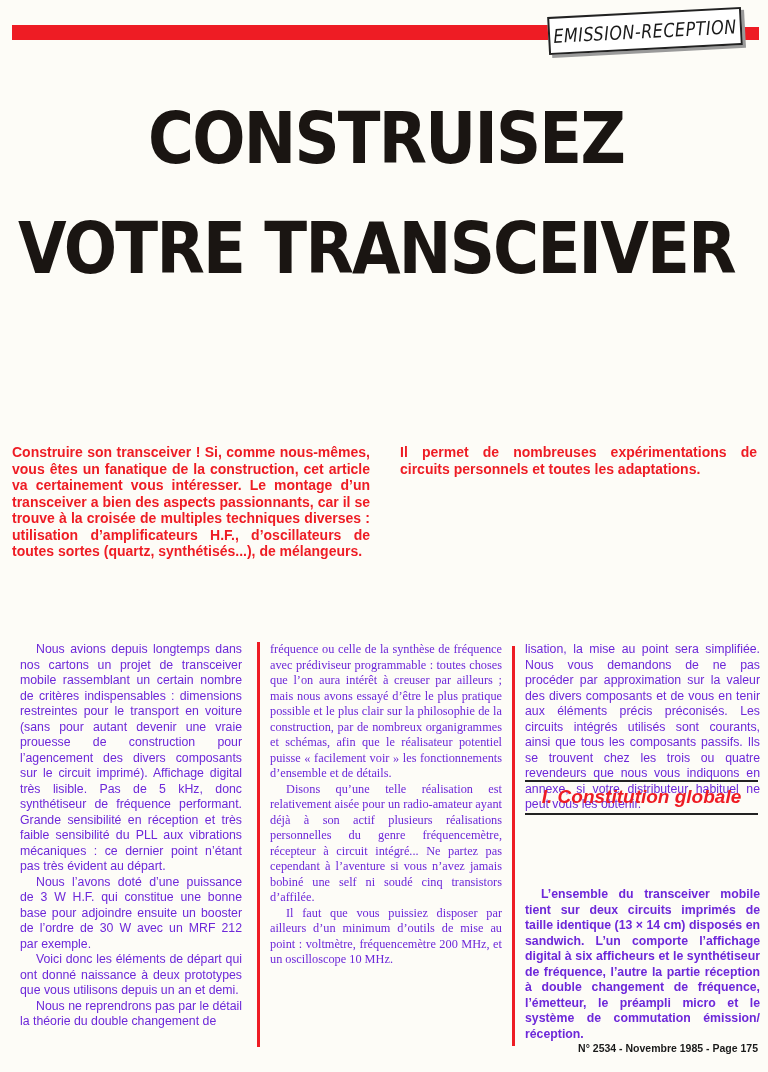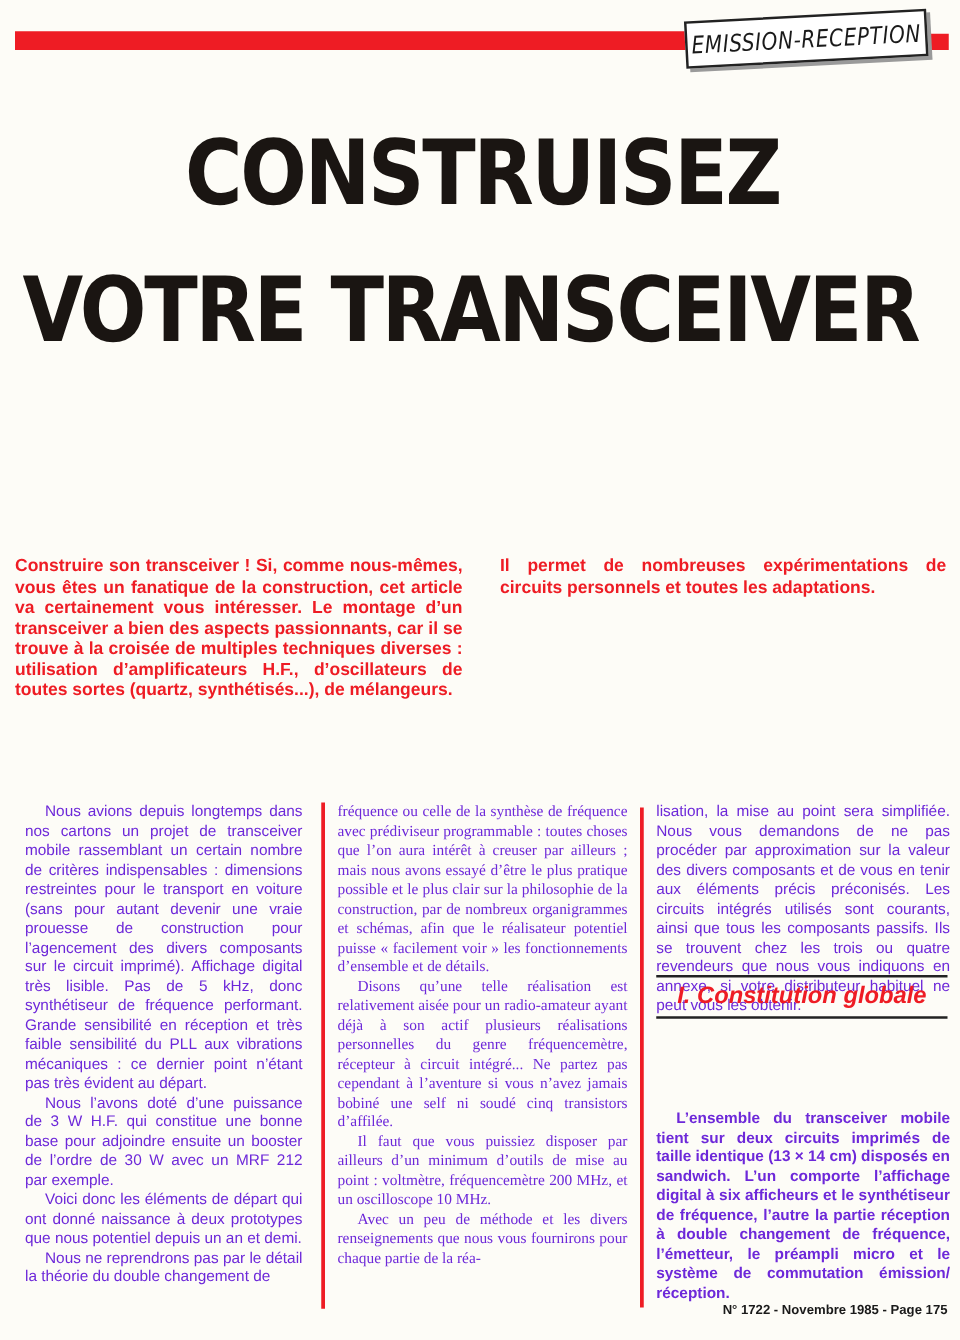--- a/index.html
+++ b/index.html
@@ -116,41 +116,40 @@
   <div class="lede lede-left">
     <p>Construire son transceiver ! Si, comme nous-mêmes, vous êtes un fanatique de la construction, cet article va certainement vous intéresser. Le montage d’un transceiver a bien des aspects passionnants, car il se trouve à la croisée de multiples techniques diverses : utilisation d’amplificateurs H.F., d’oscillateurs de toutes sortes (quartz, synthétisés...), de mélangeurs.</p>
   </div>
   <div class="lede lede-right">
     <p>Il permet de nombreuses expérimentations de circuits personnels et toutes les adaptations.</p>
   </div>
 
   <div class="col col-1">
     <p>Nous avions depuis longtemps dans nos cartons un projet de transceiver mobile rassemblant un certain nombre de critères indispensables : dimensions restreintes pour le transport en voiture (sans pour autant devenir une vraie prouesse de construction pour l’agencement des divers composants sur le circuit imprimé). Affichage digital très lisible. Pas de 5 kHz, donc synthétiseur de fréquence performant. Grande sensibilité en réception et très faible sensibilité du PLL aux vibrations mécaniques : ce dernier point n’étant pas très évident au départ.</p>
     <p>Nous l’avons doté d’une puissance de 3 W H.F. qui constitue une bonne base pour adjoindre ensuite un booster de l’ordre de 30 W avec un MRF 212 par exemple.</p>
-    <p>Voici donc les éléments de départ qui ont donné naissance à deux prototypes que nous potentiel depuis un an et demi.</p>
+    <p>Voici donc les éléments de départ qui ont donné naissance à deux prototypes que vous utilisons depuis un an et demi.</p>
     <p>Nous ne reprendrons pas par le détail la théorie du double changement de</p>
   </div>
 
   <div class="vrule vrule-1"></div>
 
   <div class="col col-2">
     <p class="noindent">fréquence ou celle de la synthèse de fréquence avec prédiviseur programmable : toutes choses que l’on aura intérêt à creuser par ailleurs ; mais nous avons essayé d’être le plus pratique possible et le plus clair sur la philosophie de la construction, par de nombreux organigrammes et schémas, afin que le réalisateur potentiel puisse « facilement voir » les fonctionnements d’ensemble et de détails.</p>
     <p>Disons qu’une telle réalisation est relativement aisée pour un radio-amateur ayant déjà à son actif plusieurs réalisations personnelles du genre fréquencemètre, récepteur à circuit intégré... Ne partez pas cependant à l’aventure si vous n’avez jamais bobiné une self ni soudé cinq transistors d’affilée.</p>
     <p>Il faut que vous puissiez disposer par ailleurs d’un minimum d’outils de mise au point : voltmètre, fréquencemètre 200 MHz, et un oscilloscope 10 MHz.</p>
-    <p>Avec un peu de méthode et les divers renseignements que nous vous fournirons pour chaque partie de la réa-</p>
   </div>
 
   <div class="vrule vrule-2"></div>
 
   <div class="col col-3">
     <p class="noindent">lisation, la mise au point sera simplifiée. Nous vous demandons de ne pas procéder par approximation sur la valeur des divers composants et de vous en tenir aux éléments précis préconisés. Les circuits intégrés utilisés sont courants, ainsi que tous les composants passifs. Ils se trouvent chez les trois ou quatre revendeurs que nous vous indiquons en annexe, si votre distributeur habituel ne peut vous les obtenir.</p>
   </div>
 
   <div class="section-head">
     <div class="section-head-text">I. Constitution globale</div>
   </div>
 
   <div class="col col-3b">
     <p>L’ensemble du transceiver mobile tient sur deux circuits imprimés de taille identique (13 × 14 cm) disposés en sandwich. L’un comporte l’affichage digital à six afficheurs et le synthétiseur de fréquence, l’autre la partie réception à double changement de fréquence, l’émetteur, le préampli micro et le système de commutation émission/ réception.</p>
   </div>
 
-  <div class="footer">N° 1722 - Novembre 1985 - Page 175</div>
+  <div class="footer">N° 2534 - Novembre 1985 - Page 175</div>
 </div>
 
 </body></html>

